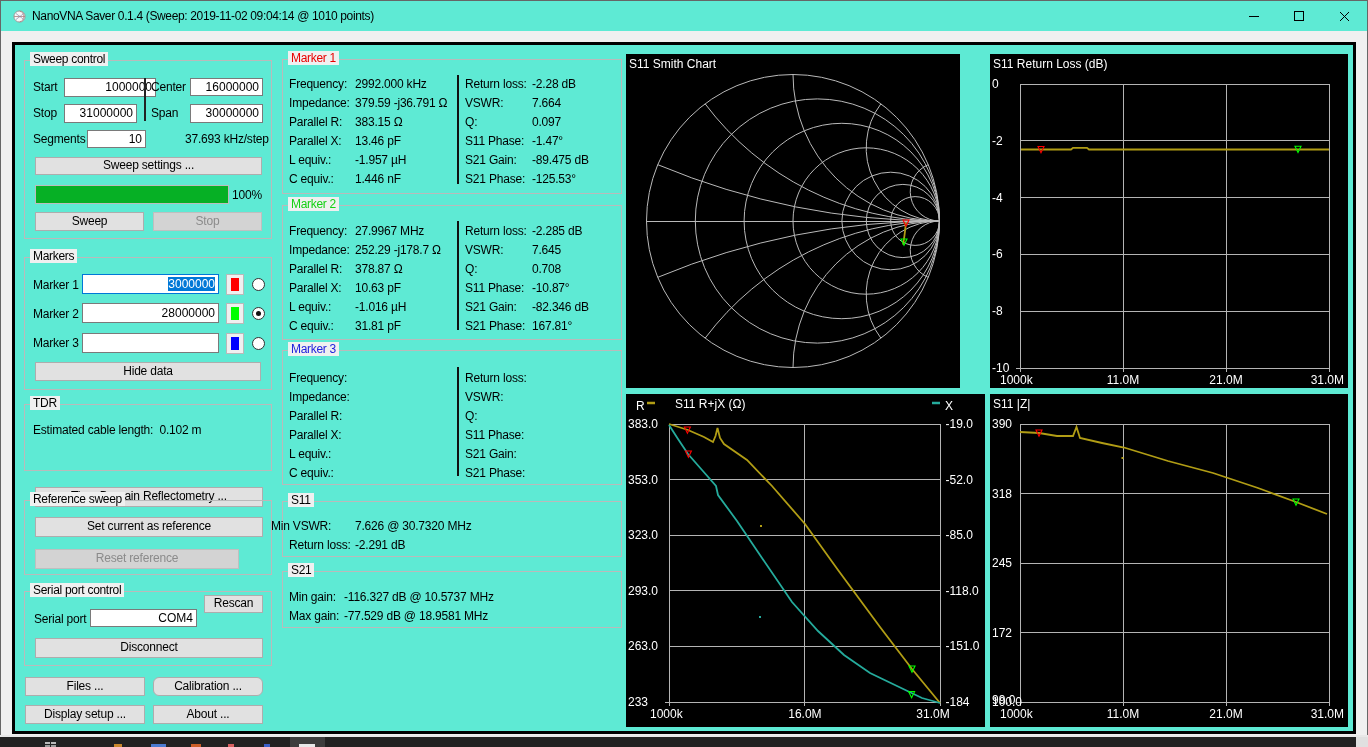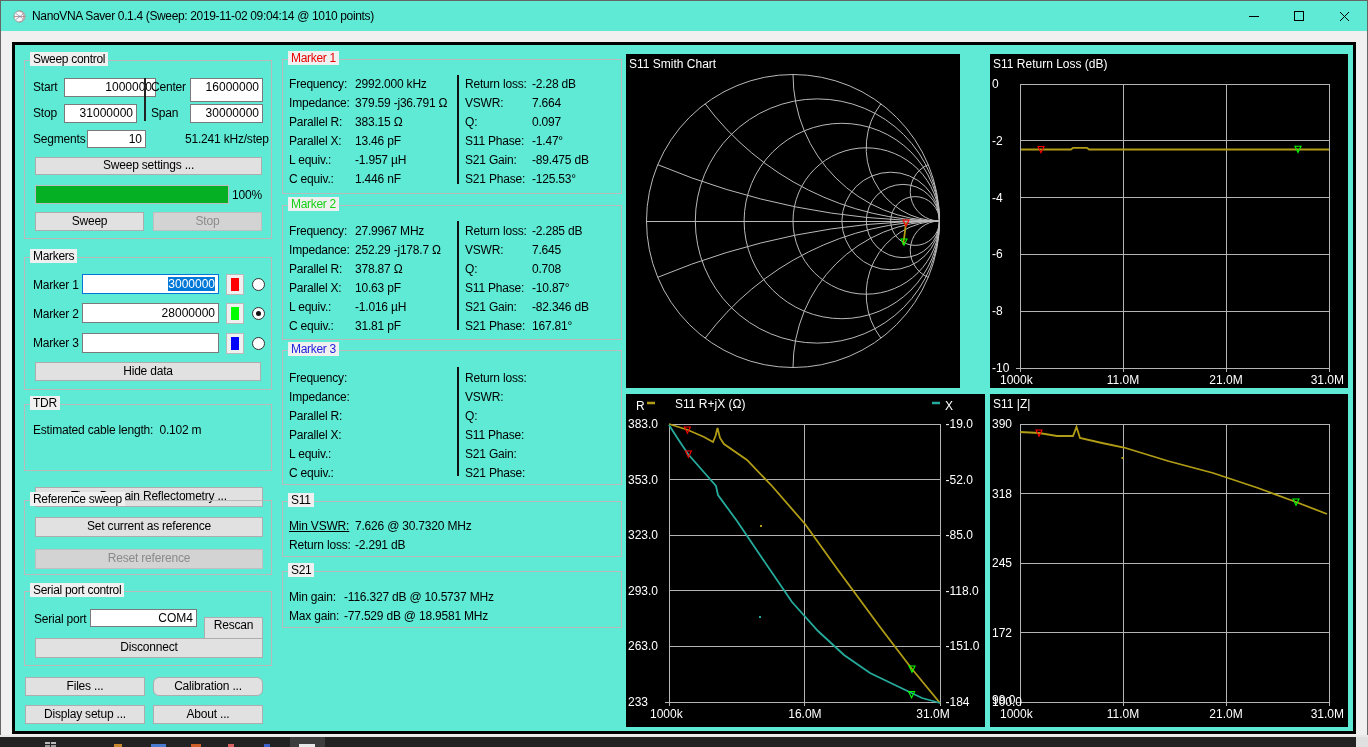--- a/index.html
+++ b/index.html
@@ -38,29 +38,29 @@
   </svg>
 </div>
 <div id="win">
 <div id="scrollarea">
 <div class="group" style="left:9px;top:15px;width:248px;height:179px;">
         <span class="glabel">Sweep control</span>
       </div>
 <span class="lbl" style="left:18px;top:35px;">Start</span>
 <div class="inp" style="left:49px;top:33px;width:92px;height:19px;line-height:17px;">1000000</div>
 <span class="lbl" style="left:136px;top:35px;">Center</span>
-<div class="inp" style="left:175px;top:33px;width:73px;height:24px;line-height:17px;">16000000</div>
+<div class="inp" style="left:175px;top:33px;width:73px;height:18px;line-height:17px;">16000000</div>
 <span class="lbl" style="left:18px;top:61px;">Stop</span>
 <div class="inp" style="left:49px;top:59px;width:73px;height:19px;line-height:17px;">31000000</div>
 <span class="lbl" style="left:136px;top:61px;">Span</span>
 <div class="inp" style="left:175px;top:59px;width:73px;height:19px;line-height:17px;">30000000</div>
 <div class="abs" style="left:129px;top:33px;width:2px;height:43px;background:#222"></div>
 <span class="lbl" style="left:18px;top:87px;">Segments</span>
 <div class="inp" style="left:72px;top:85px;width:59px;height:18px;line-height:16px;">10</div>
-<span class="lbl" style="left:170px;top:87px;">51.241 kHz/step</span>
+<span class="lbl" style="left:170px;top:87px;">37.693 kHz/step</span>
 <div class="btn" style="left:20px;top:112px;width:227px;height:18px;line-height:15px;">Sweep settings ...</div>
 <div class="abs" style="left:20px;top:140px;width:194px;height:19px;border:1px solid #bcbcbc;background:#06b025"></div>
 <span class="lbl" style="left:217px;top:143px;">100%</span>
 <div class="btn" style="left:20px;top:167px;width:109px;height:19px;line-height:16px;">Sweep</div>
 <div class="btn dis" style="left:138px;top:167px;width:109px;height:19px;line-height:16px;">Stop</div>
 <div class="group" style="left:9px;top:212px;width:248px;height:133px;">
         <span class="glabel">Markers</span>
       </div>
 <span class="lbl" style="left:18px;top:233px;">Marker 1</span>
 <div class="inp" style="left:67px;top:229px;width:137px;height:20px;line-height:18px;border:1px solid #0078d7;"><span style="background:#0078d7;color:#fff">3000000</span></div>
@@ -77,27 +77,27 @@
 <div class="btn" style="left:20px;top:317px;width:226px;height:19px;line-height:16px;">Hide data</div>
 <div class="group" style="left:9px;top:359px;width:248px;height:67px;">
         <span class="glabel">TDR</span>
       </div>
 <span class="lbl" style="left:18px;top:378px;">Estimated cable length: &nbsp;0.102 m</span>
 <div class="btn" style="left:20px;top:397px;width:228px;height:20px;line-height:17px;margin-top:45px;">Time Domain Reflectometry ...</div>
 <div class="group" style="left:9px;top:455px;width:248px;height:75px;">
         <span class="glabel">Reference sweep</span>
       </div>
 <div class="btn" style="left:20px;top:472px;width:228px;height:20px;line-height:17px;">Set current as reference</div>
-<div class="btn dis" style="left:20px;top:504px;width:228px;height:20px;line-height:17px;">Reset reference</div>
+<div class="btn dis" style="left:20px;top:504px;width:204px;height:20px;line-height:17px;">Reset reference</div>
 <div class="group" style="left:9px;top:546px;width:248px;height:75px;">
         <span class="glabel">Serial port control</span>
       </div>
 <span class="lbl" style="left:19px;top:567px;">Serial port</span>
 <div class="inp" style="left:75px;top:564px;width:107px;height:18px;line-height:16px;">COM4</div>
-<div class="btn" style="left:189px;top:572px;width:59px;height:32px;line-height:15px;">Rescan</div>
+<div class="btn" style="left:189px;top:550px;width:59px;height:18px;line-height:15px;">Rescan</div>
 <div class="btn" style="left:20px;top:593px;width:228px;height:20px;line-height:17px;">Disconnect</div>
 <div class="btn" style="left:10px;top:632px;width:120px;height:19px;line-height:16px;">Files ...</div>
 <div class="btn" style="left:138px;top:632px;width:110px;height:19px;line-height:16px;border-radius:6px;">Calibration ...</div>
 <div class="btn" style="left:10px;top:660px;width:120px;height:19px;line-height:16px;">Display setup ...</div>
 <div class="btn" style="left:138px;top:660px;width:110px;height:19px;line-height:16px;">About ...</div>
 <div class="group" style="left:267px;top:14px;width:340px;height:135px;">
         <span class="glabel"><span style="color:#e80000">Marker 1</span></span>
       </div>
 <span class="lbl" style="left:274px;top:32px;">Frequency:</span>
 <span class="lbl" style="left:340px;top:32px;">2992.000 kHz</span>
@@ -164,21 +164,21 @@
 <span class="lbl" style="left:274px;top:383px;">Parallel X:</span>
 <span class="lbl" style="left:450px;top:383px;">S11 Phase:</span>
 <span class="lbl" style="left:274px;top:402px;">L equiv.:</span>
 <span class="lbl" style="left:450px;top:402px;">S21 Gain:</span>
 <span class="lbl" style="left:274px;top:421px;">C equiv.:</span>
 <span class="lbl" style="left:450px;top:421px;">S21 Phase:</span>
 <div class="abs" style="left:442px;top:322px;width:2px;height:109px;background:#111"></div>
 <div class="group" style="left:267px;top:456px;width:340px;height:56px;">
         <span class="glabel">S11</span>
       </div>
-<span class="lbl" style="left:274px;top:474px;text-decoration:underline;">Min VSWR:</span>
+<span class="lbl" style="left:256px;top:474px;">Min VSWR:</span>
 <span class="lbl" style="left:340px;top:474px;">7.626 @ 30.7320 MHz</span>
 <span class="lbl" style="left:274px;top:493px;">Return loss:</span>
 <span class="lbl" style="left:340px;top:493px;">-2.291 dB</span>
 <div class="group" style="left:267px;top:526px;width:340px;height:57px;">
         <span class="glabel">S21</span>
       </div>
 <span class="lbl" style="left:274px;top:545px;">Min gain:</span>
 <span class="lbl" style="left:329px;top:545px;">-116.327 dB @ 10.5737 MHz</span>
 <span class="lbl" style="left:274px;top:564px;">Max gain:</span>
 <span class="lbl" style="left:329px;top:564px;">-77.529 dB @ 18.9581 MHz</span>

